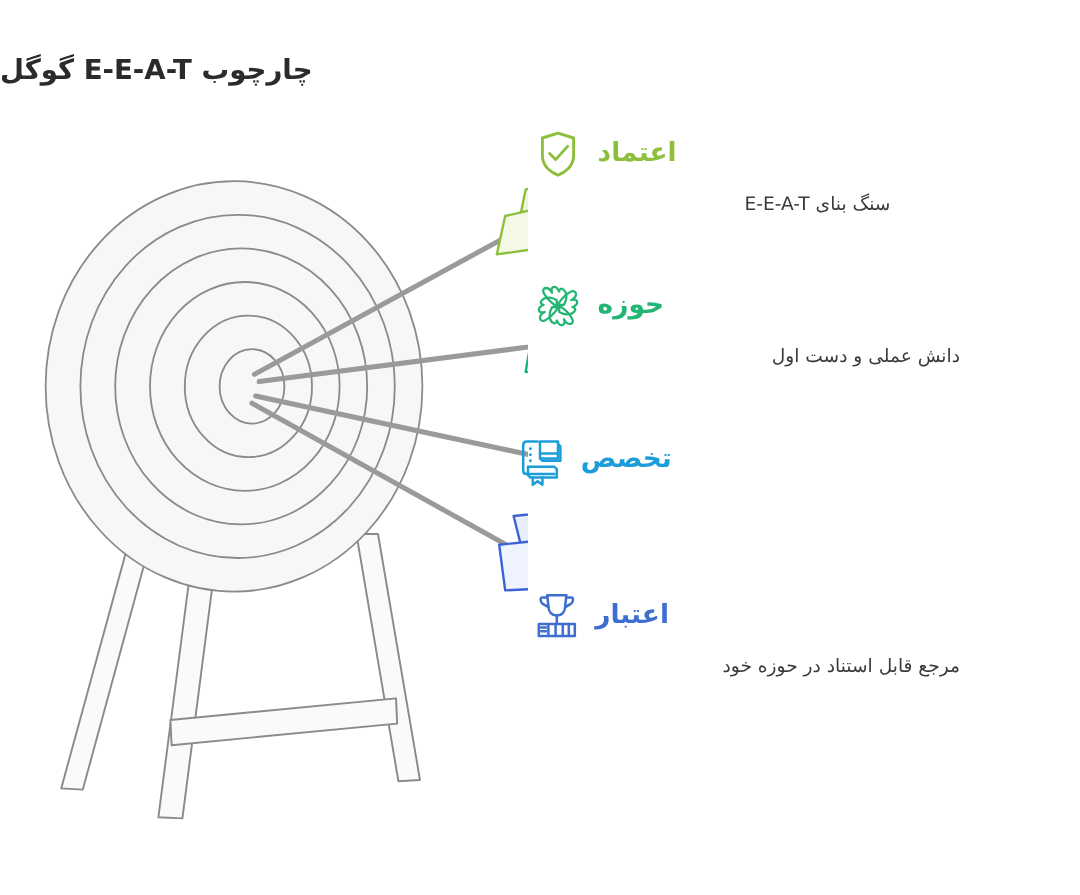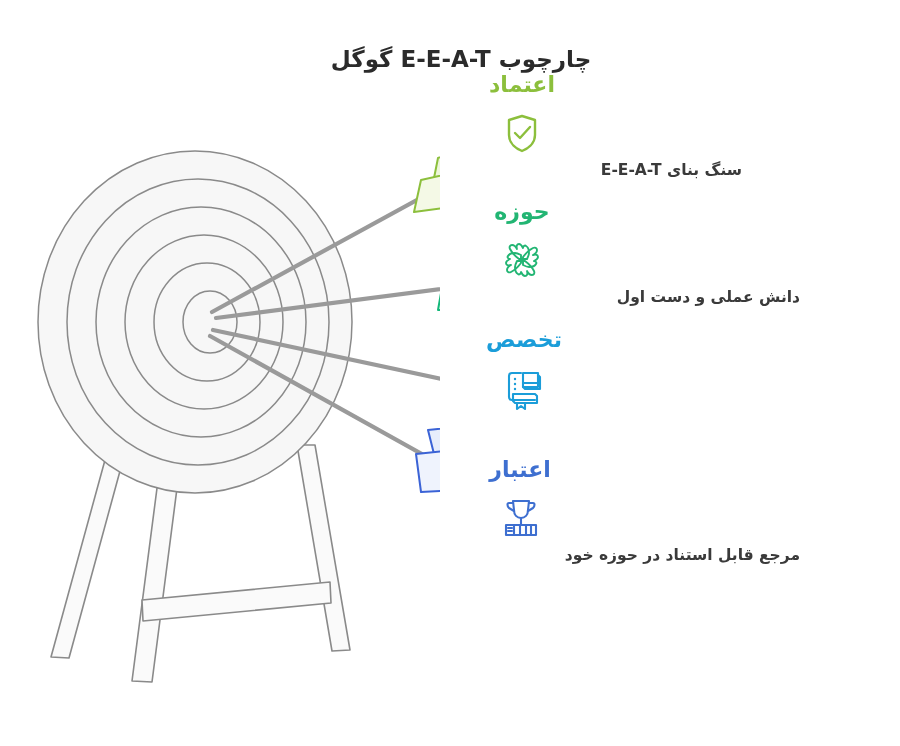--- a/index.html
+++ b/index.html
@@ -16,28 +16,27 @@
     height: 746px;
     background: #ffffff;
   }
 
   
   #title {
     position: absolute;
     top: 44px;
     left: 0;
     width: 900px;
-    text-align: center;
+    text-align: left;
     direction: rtl;
     font-size: 23px;
     font-weight: bold;
     color: #2b2b2b;
     letter-spacing: 0px;
     line-height: 30px;
-    padding-left: 22px;
   }
 
   
   #target-illustration {
     position: absolute;
     left: 20px;
     top: 130px;
     width: 420px;
     height: 570px;
   }
@@ -57,21 +56,20 @@
     width: 400px;
     height: 120px;
   }
   .item-head {
     position: absolute;
     right: 300px;
     top: 0;
     width: 160px;
     height: 56px;
     display: flex;
-    flex-direction: column;
     align-items: center;
     justify-content: flex-end;
     gap: 10px;
   }
   .item-icon {
     width: 46px;
     height: 46px;
     flex: 0 0 46px;
     display: block;
   }
@@ -86,33 +84,32 @@
     position: absolute;
     right: 0;
     top: 58px;
     width: 400px;
     text-align: right;
     direction: rtl;
     font-size: 15.5px;
     color: #3a3a3a;
     line-height: 24px;
     padding-right: 100px;
-    font-weight: bold;
   }
 
   
   #item-0 { top: 0px; }
   #item-1 { top: 127px; }
   #item-2 { top: 255px; }
   #item-3 { top: 385px; }
 
   
   #item-0 .item-head { right: 298px; }
   #item-1 .item-head { right: 298px; }
-  #item-2 .item-head { right: 296px; }
+  #item-2 .item-head { right: 312px; }
   #item-3 .item-head { right: 300px; }
 
   #item-0 .item-desc { padding-right: 158px; }
   #item-1 .item-desc { }
   #item-2 .item-desc { padding-right: 140px; }
   #item-3 .item-desc { }
 </style>
 </head>
 <body>
 

